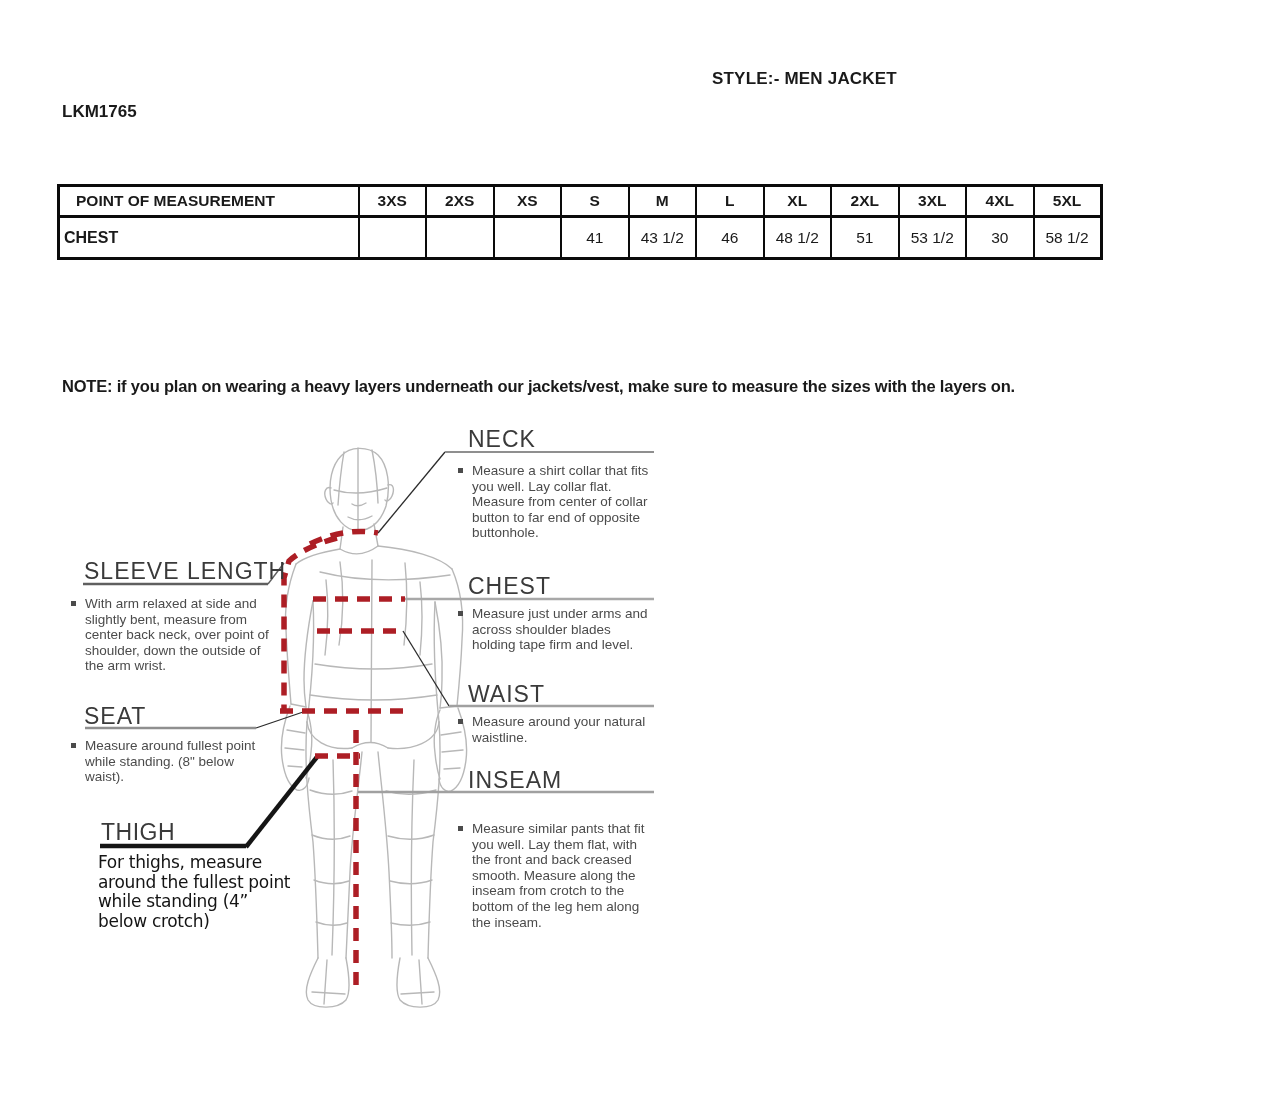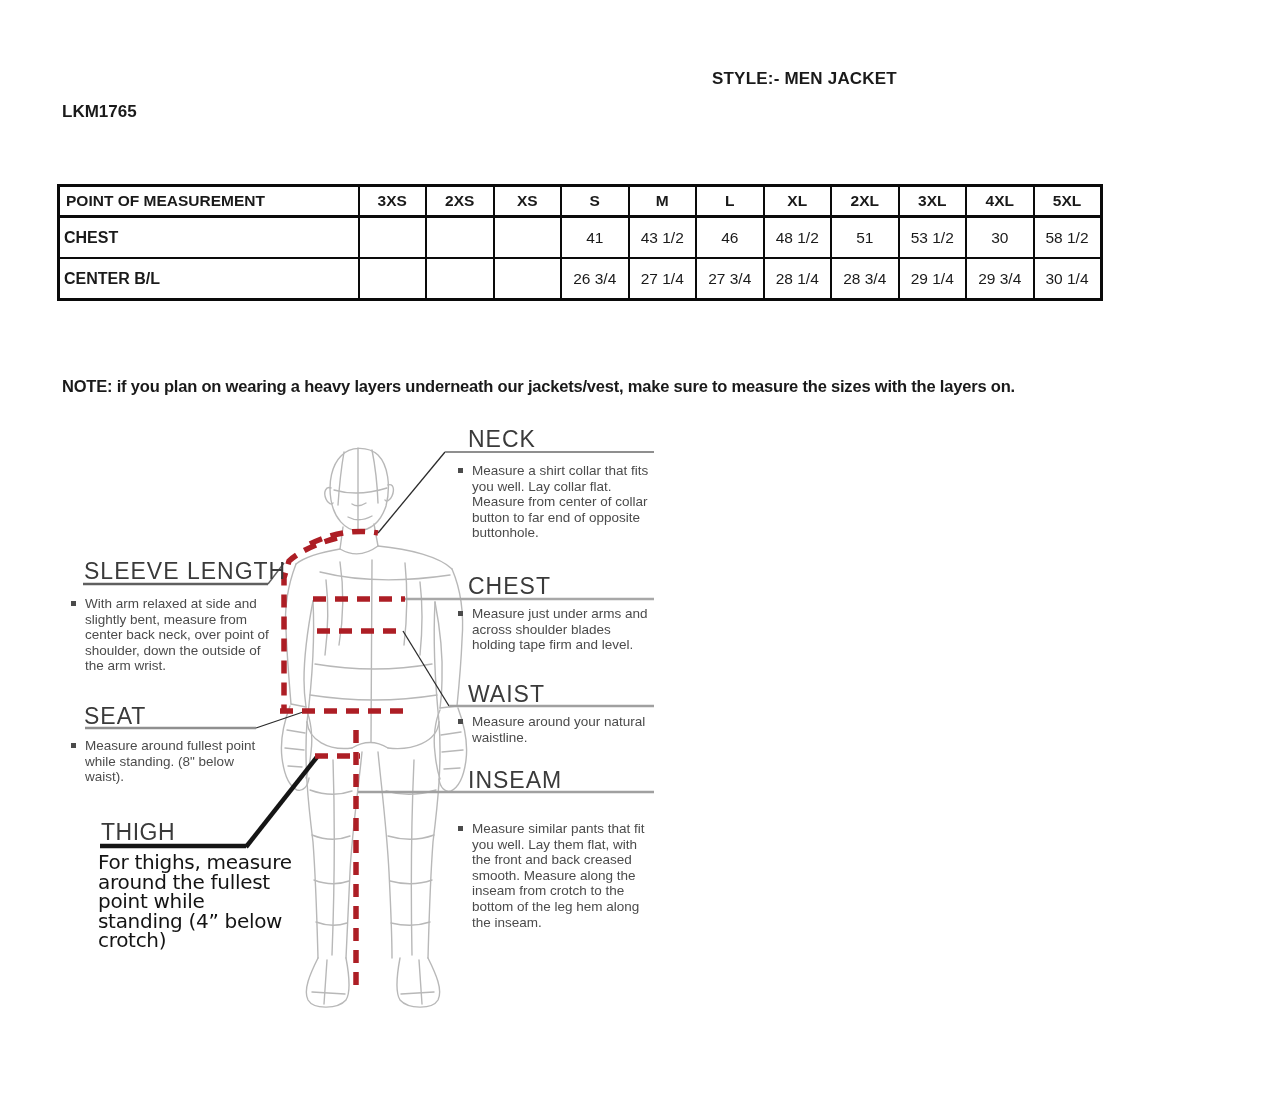--- a/index.html
+++ b/index.html
@@ -12,36 +12,36 @@
   .model-code{left:62px;top:102px;font-size:17px;font-weight:bold;}
 
   
   .size-table-wrap{left:57px;top:184px;}
   table.size-table{border-collapse:collapse;table-layout:fixed;width:1043px;
       border:3px solid #0a0a0a;}
   table.size-table th,table.size-table td{
       border:2px solid #0a0a0a;font-size:15.5px;text-align:center;
       padding:0 2px;overflow:hidden;white-space:nowrap;}
   table.size-table thead th{height:28px;font-weight:bold;}
-  table.size-table thead th.col-pom{text-align:left;padding-left:6px;}
+  table.size-table thead th.col-pom{text-align:left;padding-left:16px;}
   table.size-table tbody th{height:39px;font-weight:bold;text-align:left;
       padding-left:4px;font-size:16px;}
   table.size-table tbody td{font-weight:normal;}
   table.size-table thead tr{border-bottom:3px solid #0a0a0a;}
   col.c-label{width:300px;}
   col.c-size{width:67.5px;}
 
   
   .note-line{left:62px;top:377px;width:990px;font-size:16.5px;font-weight:bold;letter-spacing:-0.2px;}
 
   
   .m-label{position:absolute;font-size:23px;letter-spacing:1px;color:#3a3a3a;font-weight:400;}
   .m-text{position:absolute;font-size:13.5px;line-height:15.6px;color:#4b4b4b;display:flex;}
   .m-text .bullet{width:5px;height:5px;background:#4b4b4b;margin:5px 9px 0 0;flex:none;}
-  .thigh-text{position:absolute;font-size:20px;line-height:19.5px;color:#141414;
+  .thigh-text{position:absolute;font-size:17px;line-height:19.5px;color:#141414;
       font-family:"DejaVu Sans",sans-serif;letter-spacing:-0.3px;}
 
   svg{position:absolute;left:0;top:0;pointer-events:none;}
 </style>
 </head>
 <body>
 
 <div class="abs style-title">STYLE:- MEN JACKET</div>
 <div class="abs model-code">LKM1765</div>
 
@@ -85,34 +85,20 @@
           <td></td>
           <td>41</td>
           <td>43 1/2</td>
           <td>46</td>
           <td>48 1/2</td>
           <td>51</td>
           <td>53 1/2</td>
           <td>30</td>
           <td>58 1/2</td>
         </tr>
-        <tr>
-          <th>CENTER B/L</th>
-          <td></td>
-          <td></td>
-          <td></td>
-          <td>26 3/4</td>
-          <td>27 1/4</td>
-          <td>27 3/4</td>
-          <td>28 1/4</td>
-          <td>28 3/4</td>
-          <td>29 1/4</td>
-          <td>29 3/4</td>
-          <td>30 1/4</td>
-        </tr>
       </tbody>
   </table>
 </div>
 
 <div class="abs note-line">NOTE: if you plan on wearing a heavy layers underneath our jackets/vest, make sure to measure the sizes with the layers on.</div>
 
 <svg width="1280" height="1096" viewBox="0 0 1280 1096">
 
   <g stroke="#b8b8b8" stroke-width="1.4" fill="none" stroke-linecap="round">
 

